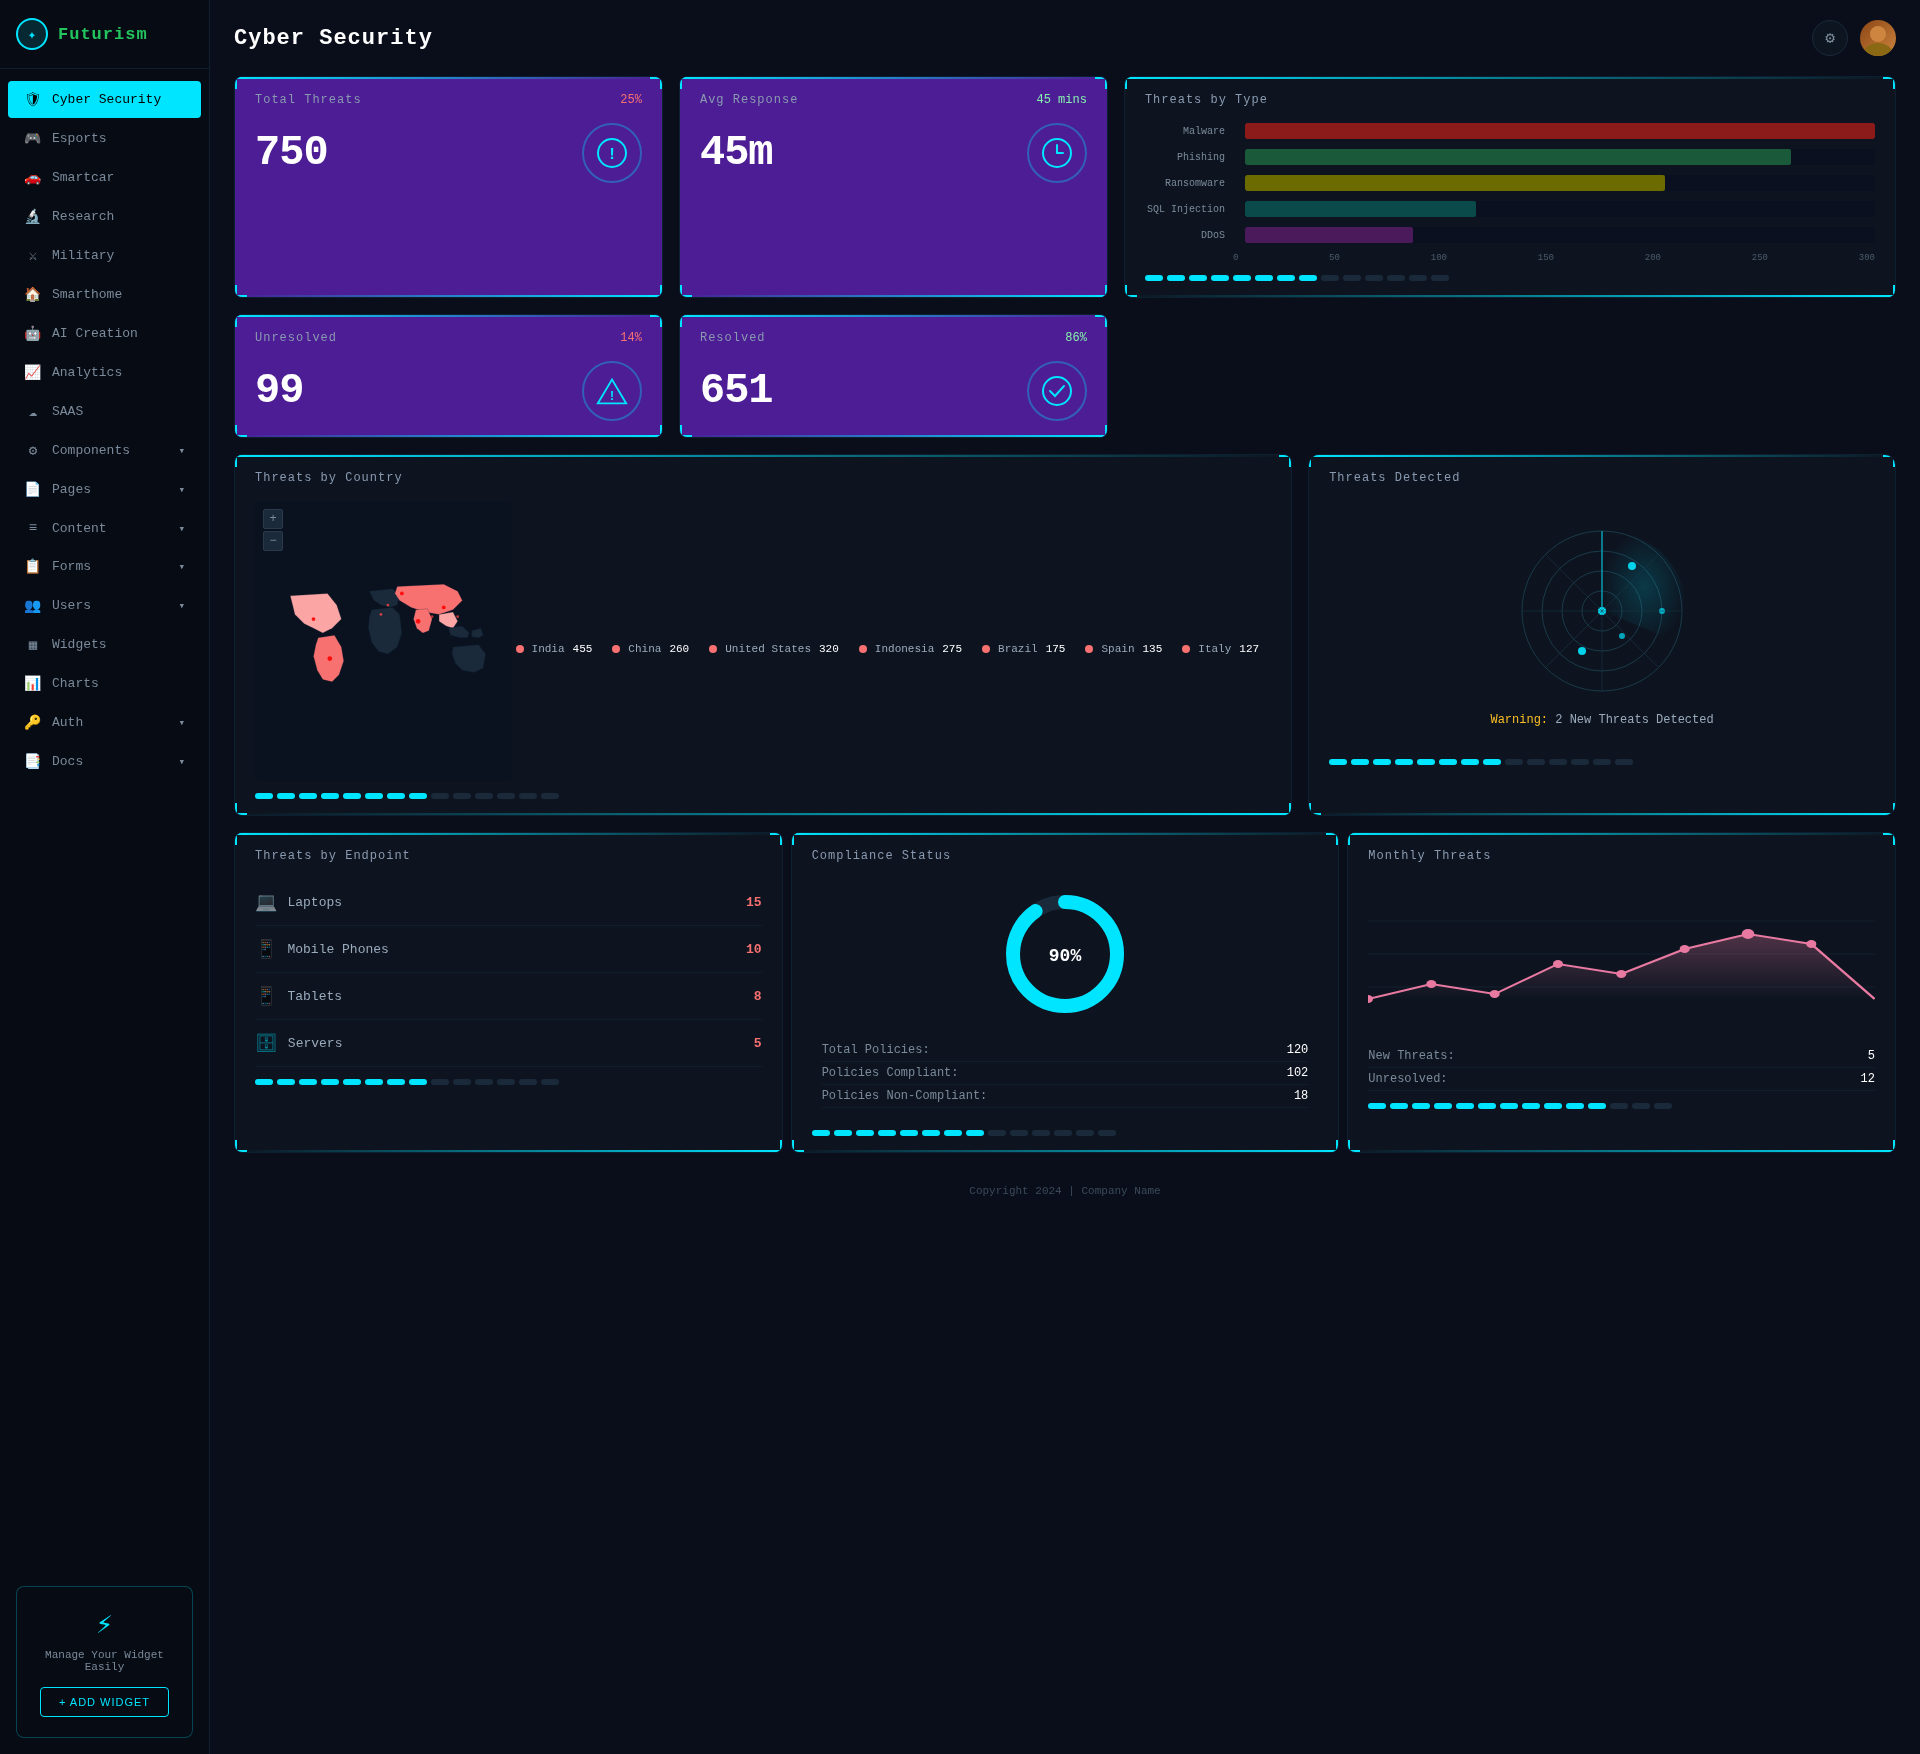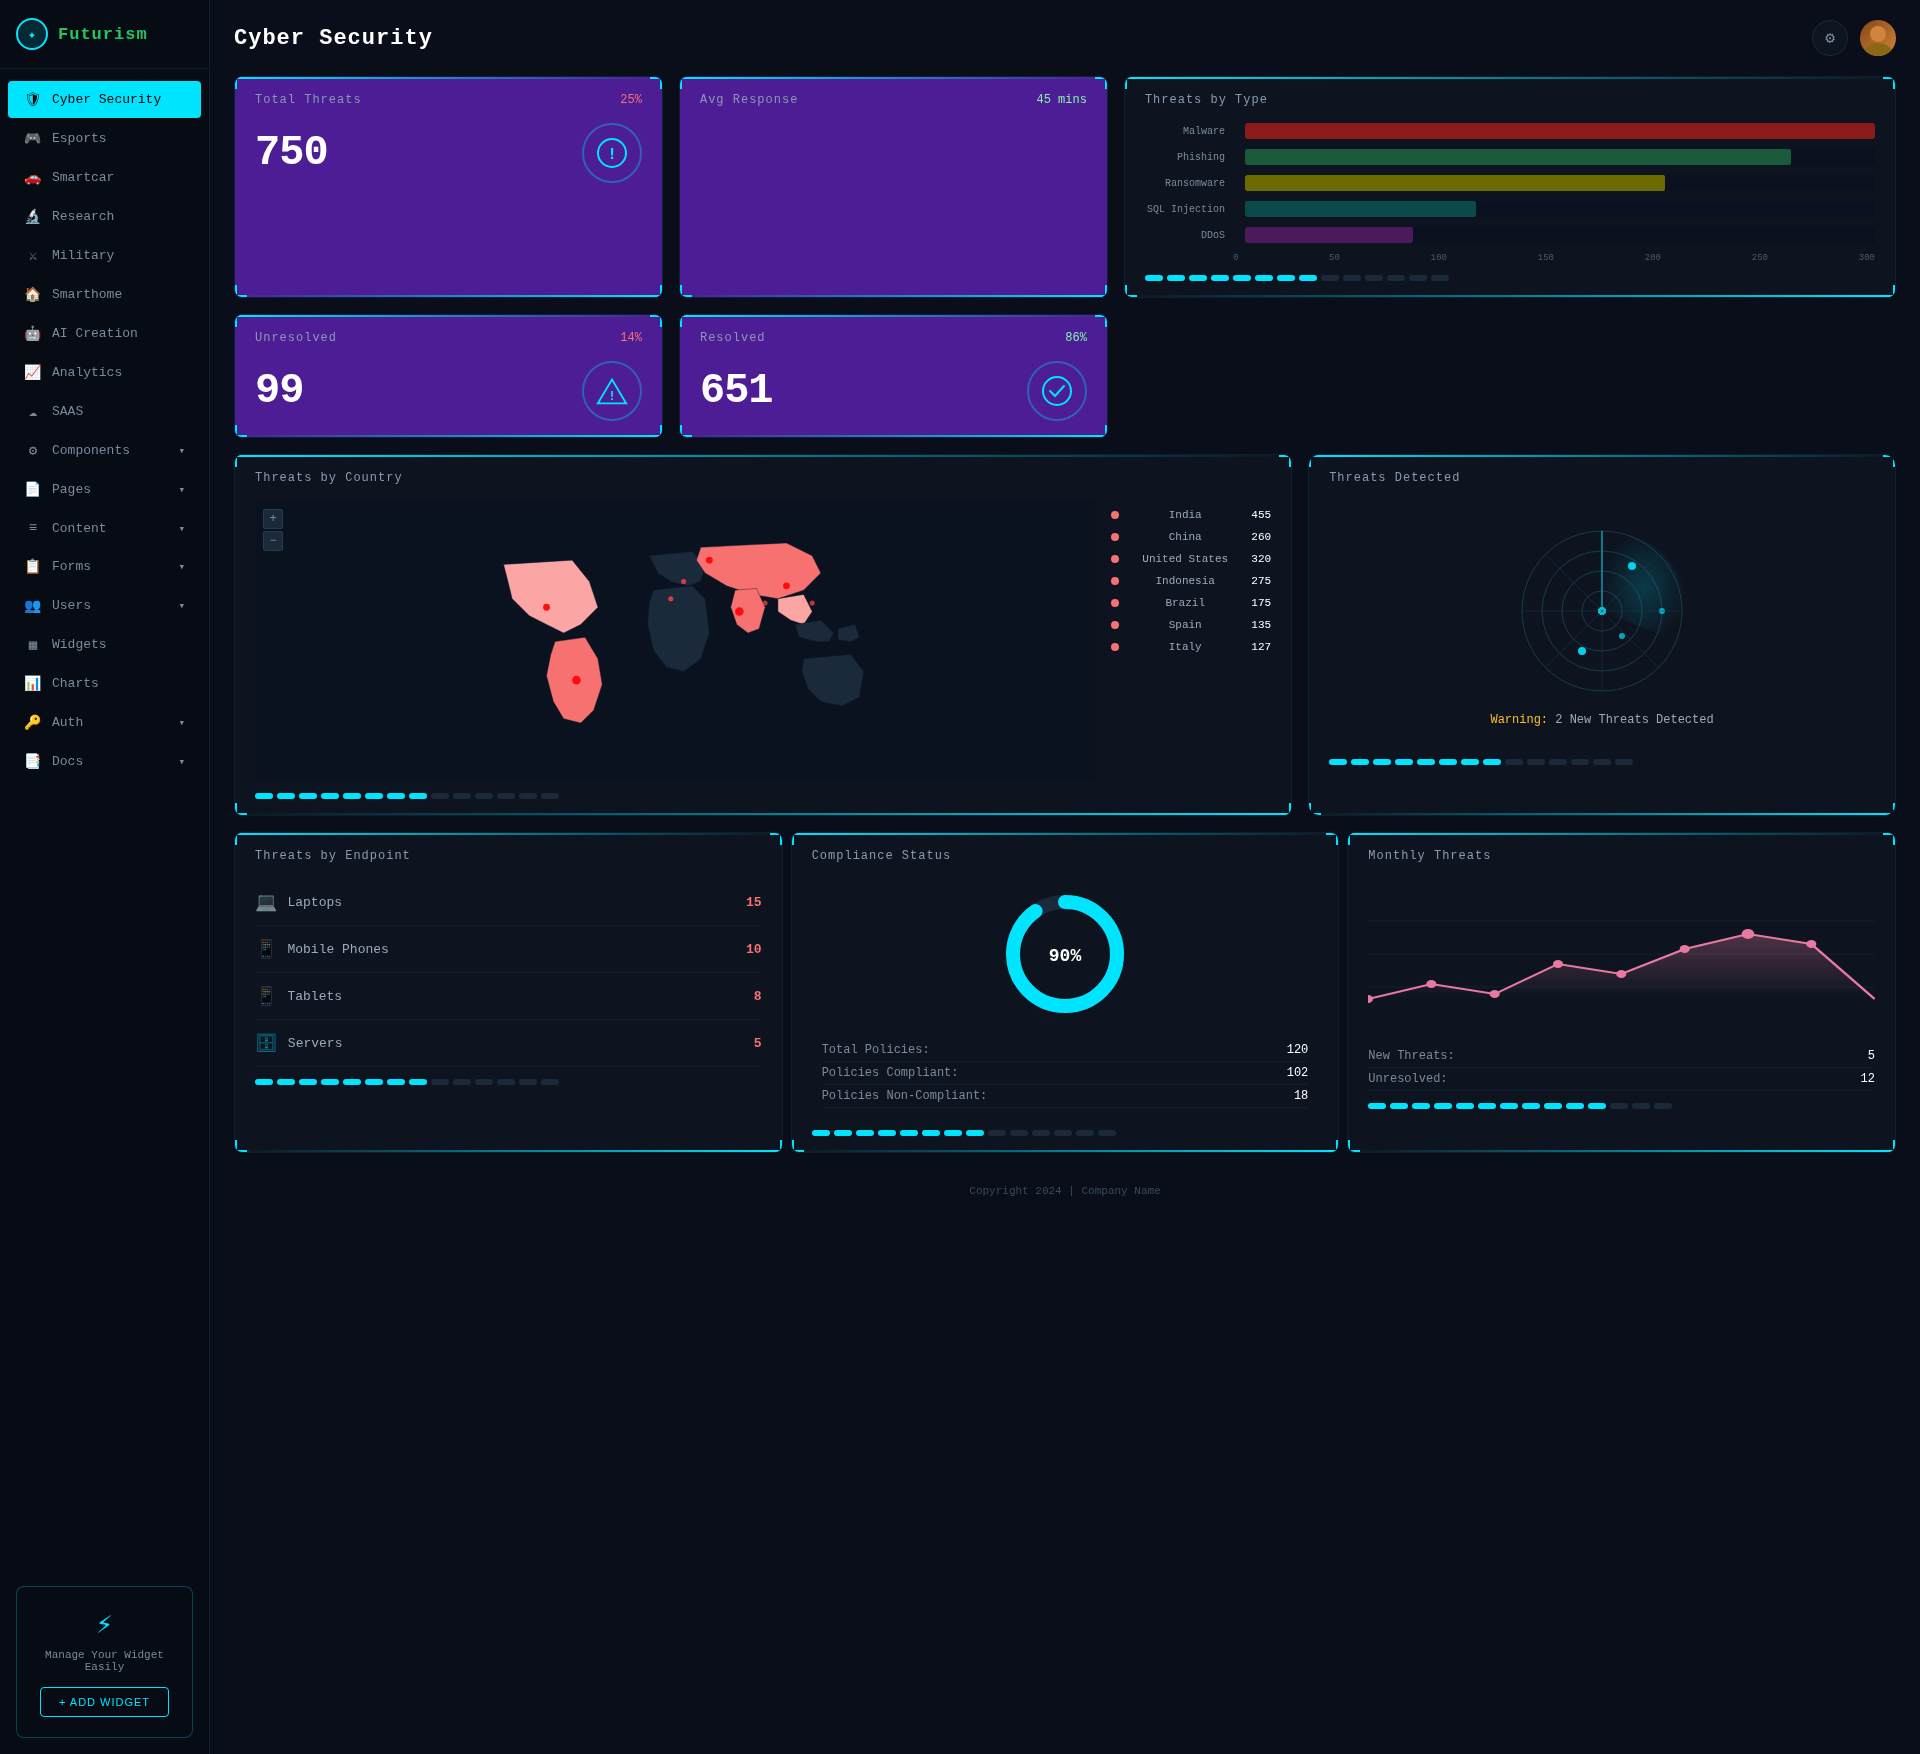--- a/index.html
+++ b/index.html
@@ -281,22 +281,22 @@
       border: 1px solid #2a3a4a;
       color: #7a8a9a;
       font-size: 12px;
       display: flex; align-items: center; justify-content: center;
       cursor: pointer;
       border-radius: 2px;
     }
 
     .map-legend {
       position: absolute;
-      right: 0; top: 8px;
-      display: flex; flex-direction: column; gap: 10px;
+      right: 12px; top: 8px;
+      display: flex; flex-direction: row; gap: 20px;
     }
     .legend-item {
       display: flex; align-items: center; justify-content: space-between;
       gap: 8px;
       font-size: 11px;
     }
     .legend-dot {
       width: 8px; height: 8px;
       border-radius: 50%;
       background: #f87171;
@@ -544,20 +544,30 @@
     </div>
 
     <div class="stat-card" style="position:relative;">
       <div class="corner-tl"></div>
         <div class="corner-tr"></div>
         <div class="corner-bl"></div>
         <div class="corner-br"></div>
       <div class="card-header">
         <span class="card-title">Avg Response</span>
         <span class="card-badge-green">45 mins</span>
+      </div>
+      <div class="card-body">
+        <span class="stat-number">45m</span>
+        <div class="stat-icon">
+          <svg width="32" height="32" viewBox="0 0 32 32" fill="none">
+            <circle cx="16" cy="16" r="14" stroke="#00e5ff" stroke-width="2"></circle>
+            <line x1="16" y1="16" x2="16" y2="8" stroke="#00e5ff" stroke-width="2" stroke-linecap="round"></line>
+            <line x1="16" y1="16" x2="22" y2="16" stroke="#00e5ff" stroke-width="2" stroke-linecap="round"></line>
+          </svg>
+        </div>
       </div>
     </div>
 
     <div class="chart-card" style="position:relative;">
       <div class="corner-tl"></div>
         <div class="corner-tr"></div>
         <div class="corner-bl"></div>
         <div class="corner-br"></div>
       <div class="card-header">
         <span class="card-title">Threats by Type</span>

